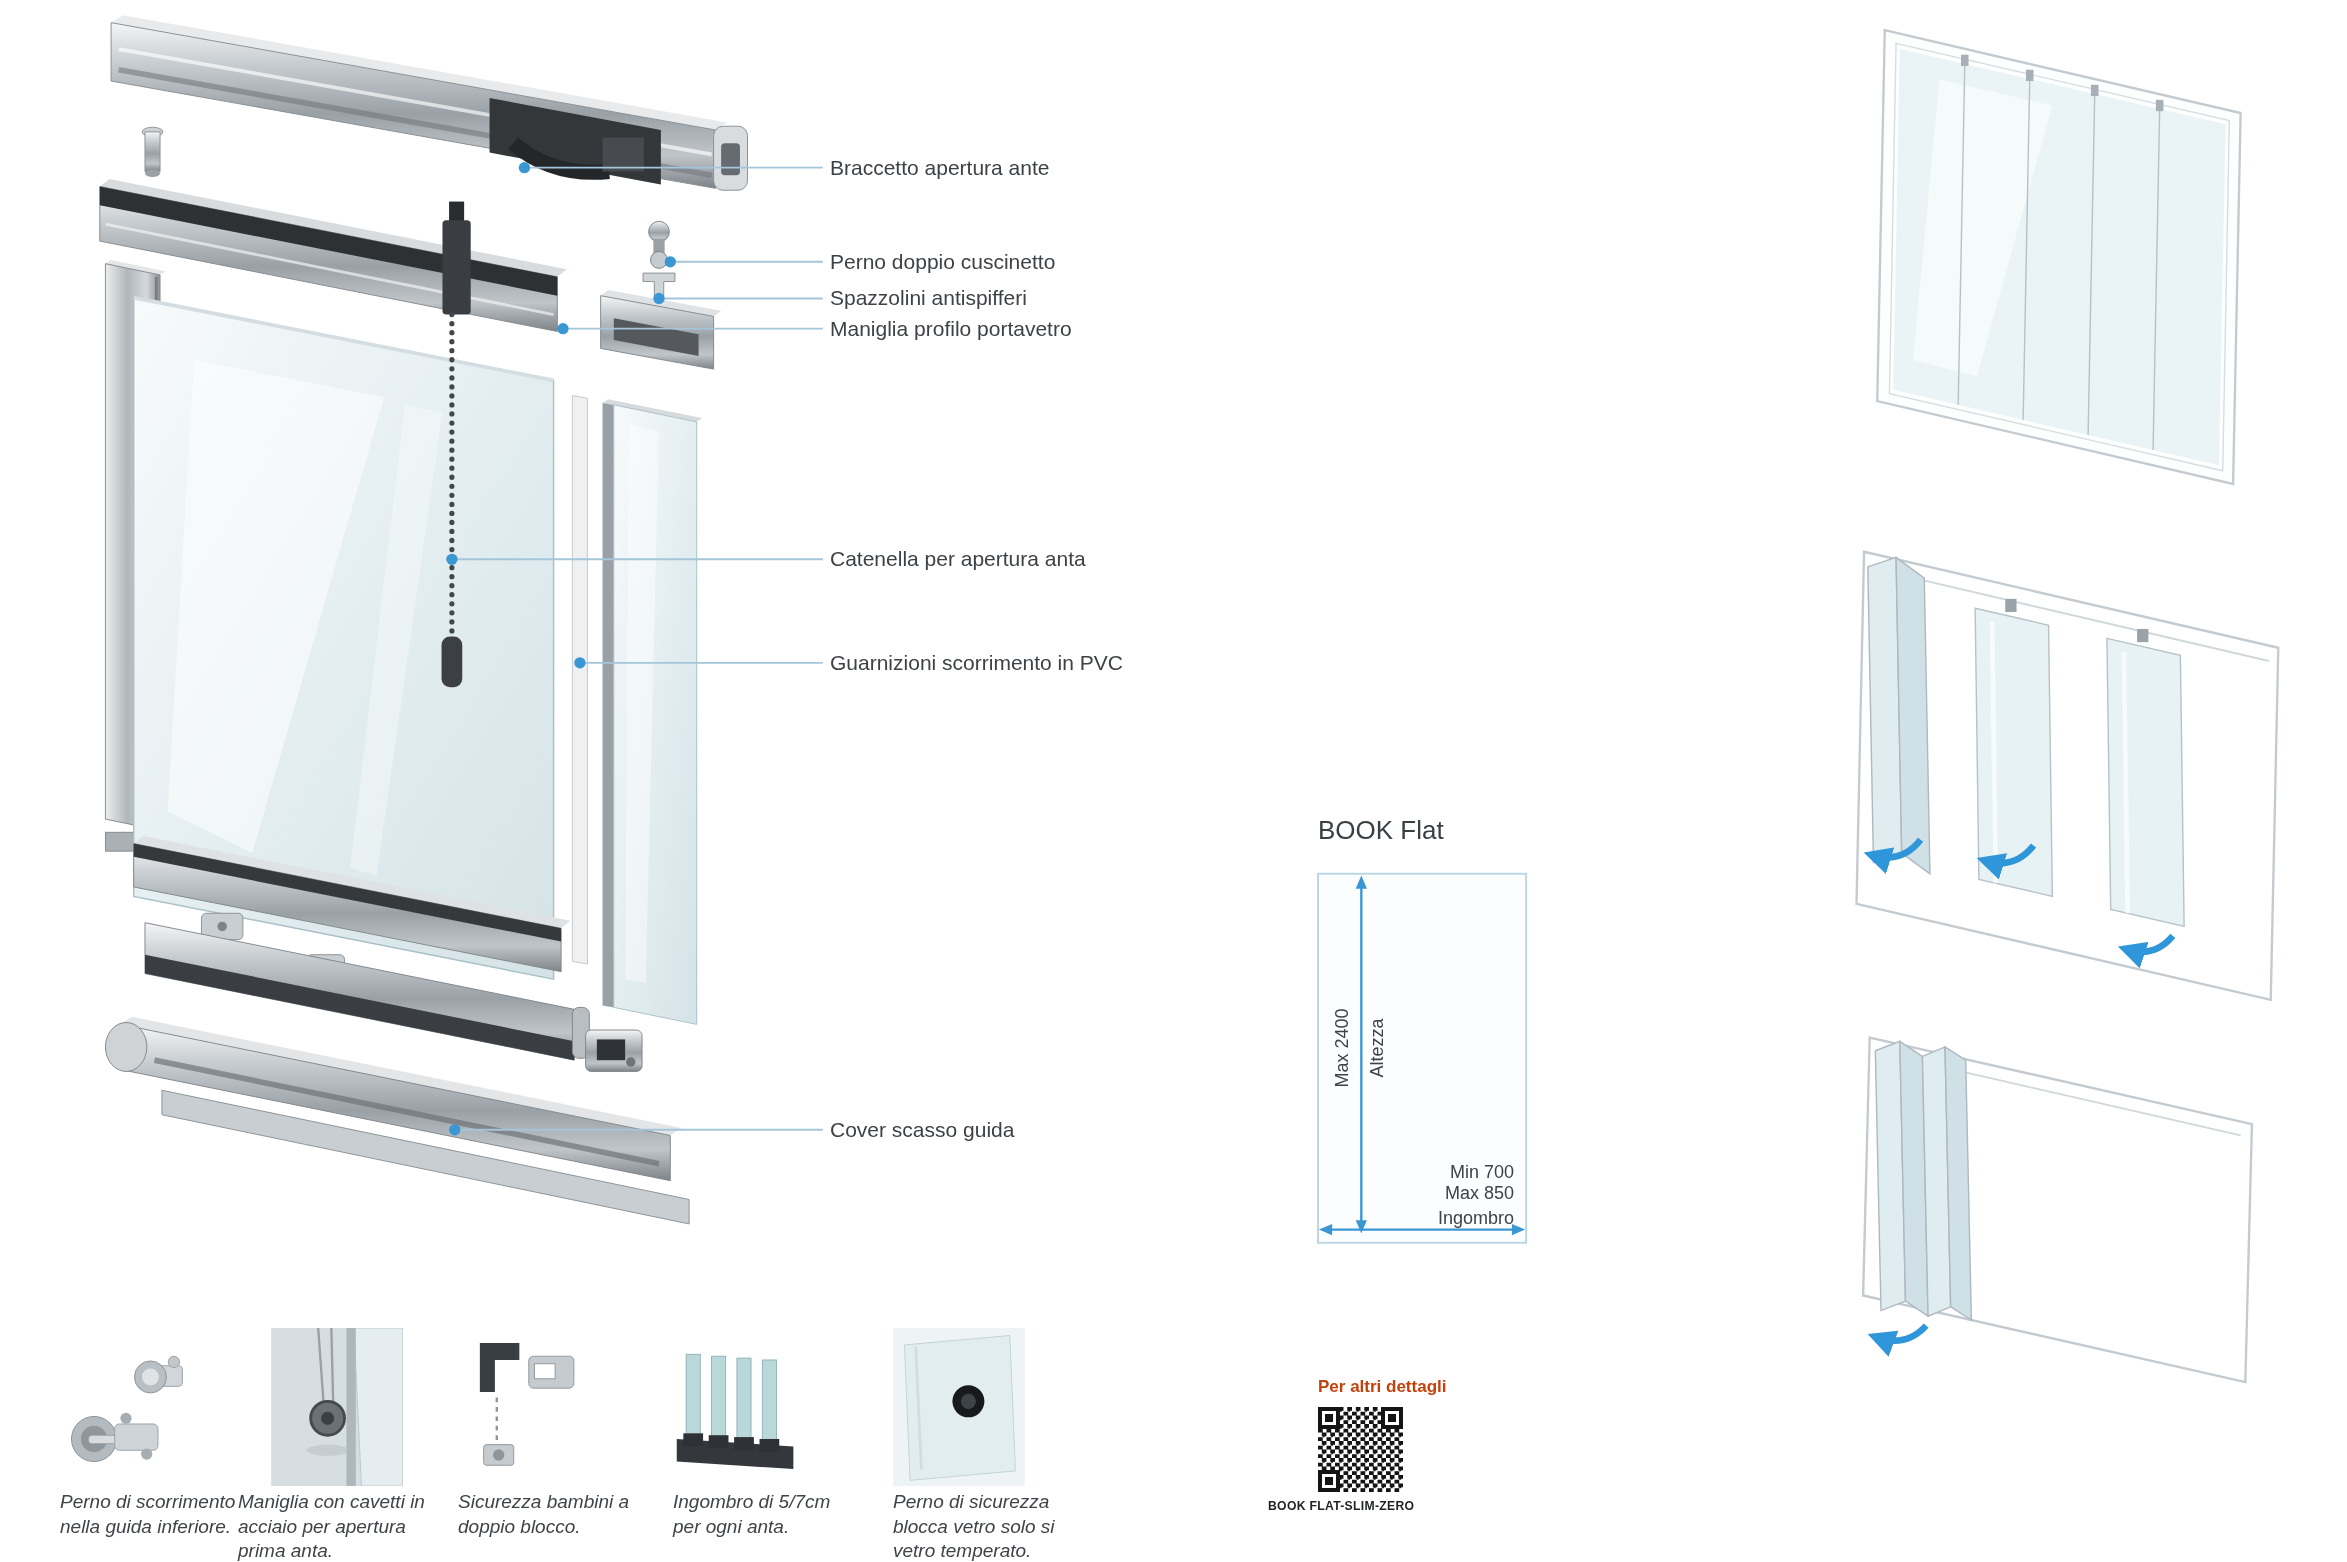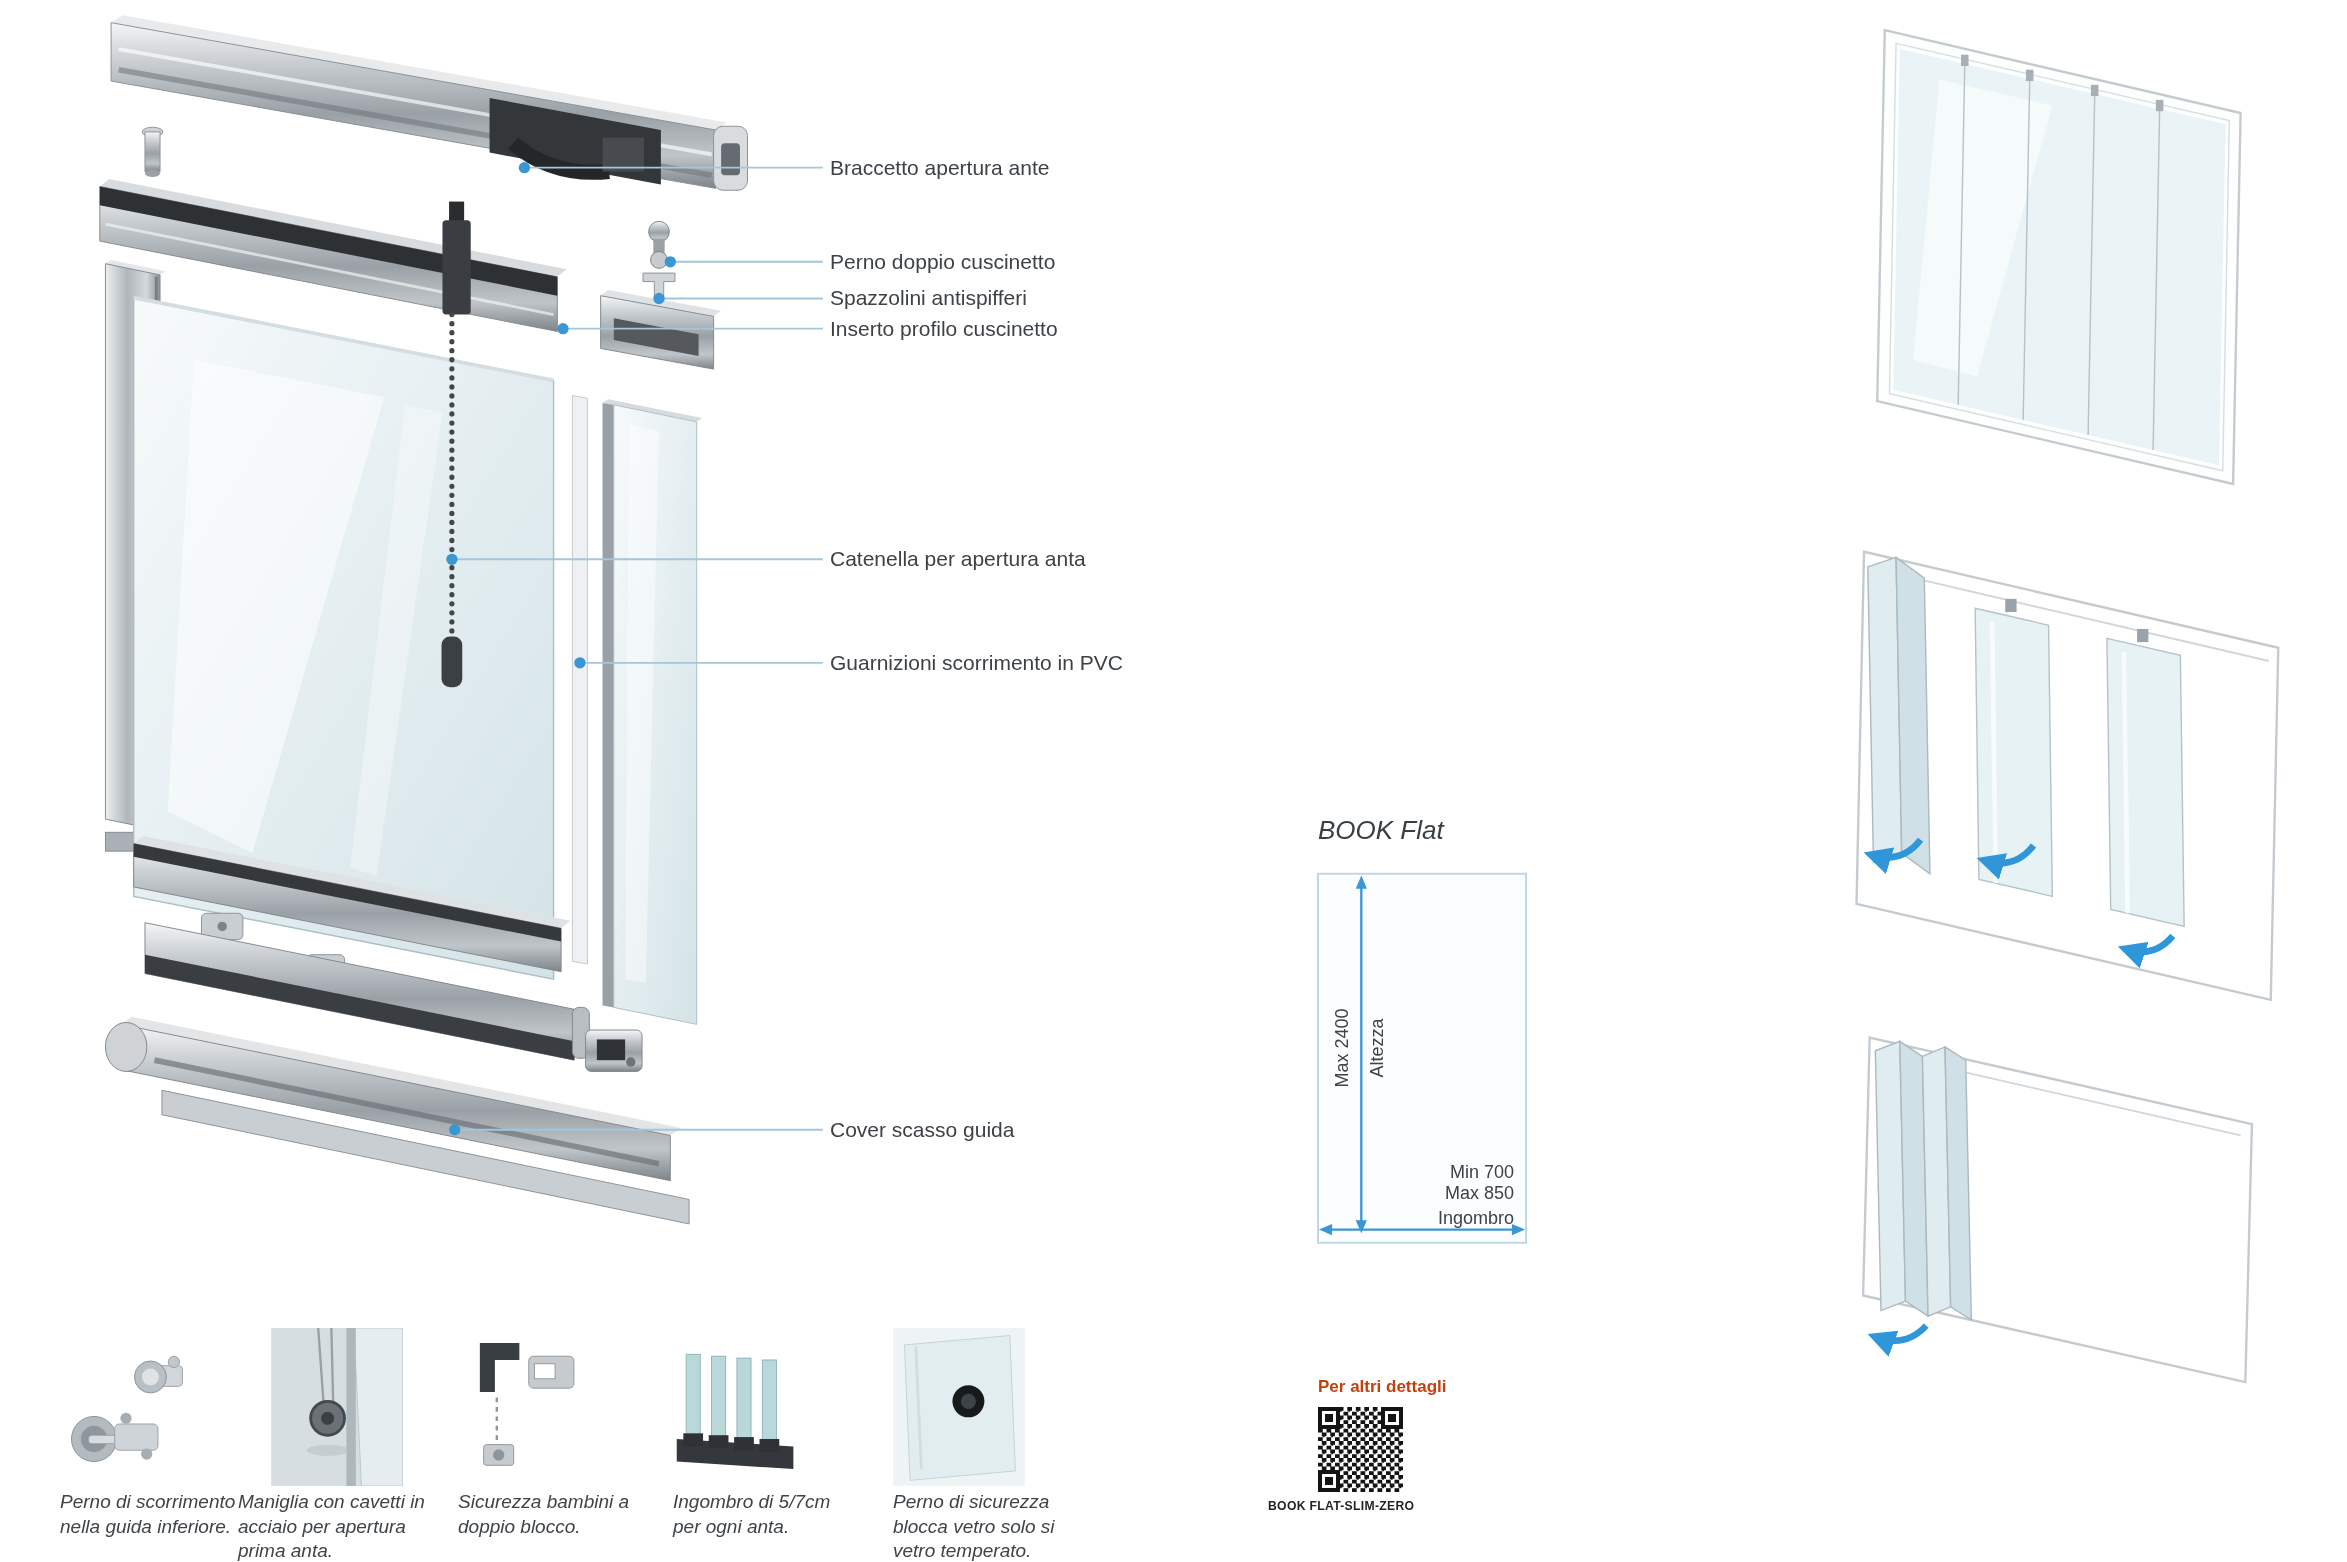--- a/index.html
+++ b/index.html
@@ -6,21 +6,21 @@
   #page{position:relative;width:2347px;height:1562px;background:#ffffff;overflow:hidden;
         font-family:"Liberation Sans",sans-serif;color:#3d4247;}
   .abs{position:absolute;}
   svg{display:block;}
 
   .callout-label{position:absolute;left:830px;transform:translateY(-50%);
     font-size:21px;color:#3d4247;white-space:nowrap;}
 
   .caption{position:absolute;top:1490px;font-size:19px;line-height:1.3;color:#3f4449;font-style:italic;}
 
-  #spec-title{position:absolute;left:1318px;top:815px;font-size:26px;color:#394045;font-style:italic;}
+  #spec-title{position:absolute;left:1318px;top:815px;font-size:26px;color:#394045;}
 
   .vlabel{position:absolute;transform:translate(-50%,-50%) rotate(-90deg);
     font-size:18px;white-space:nowrap;color:#3d4247;}
   .dim-label{position:absolute;width:160px;text-align:right;font-size:18px;color:#3d4247;}
 
   #qr-heading{position:absolute;left:1318px;top:1377px;font-size:17px;font-weight:bold;color:#c2410c;}
   #qr-caption{position:absolute;left:1268px;top:1499px;width:188px;text-align:left;
     font-size:12.2px;font-weight:bold;color:#1f2326;letter-spacing:0.3px;}
 
   .qr{position:absolute;left:1318px;top:1407px;width:85px;height:85px;background:#ffffff;
@@ -223,21 +223,21 @@
       <polygon points="2018,1106 2042,1122 2048,1398 2024,1382" fill="#cfe0e6" stroke="#aeb9bf" stroke-width="1.5"></polygon>
       <polygon points="2042,1122 2066,1112 2072,1388 2048,1398" fill="#dfecf0" stroke="#aeb9bf" stroke-width="1.5"></polygon>
       <polygon points="2066,1112 2088,1126 2094,1402 2072,1388" fill="#cfe0e6" stroke="#aeb9bf" stroke-width="1.5"></polygon>
       <path d="M2046,1408 q-22,24 -54,12" stroke="#2f96d9" stroke-width="7" fill="none" marker-end="url(#ah)"></path>
     </g>
   </svg>
 
   <div class="callout-label" style="top:168px">Braccetto apertura ante</div>
   <div class="callout-label" style="top:262px">Perno doppio cuscinetto</div>
   <div class="callout-label" style="top:298px">Spazzolini antispifferi</div>
-  <div class="callout-label" style="top:329px">Inserto profilo cuscinetto</div>
+  <div class="callout-label" style="top:329px">Maniglia profilo portavetro</div>
   <div class="callout-label" style="top:559px">Catenella per apertura anta</div>
   <div class="callout-label" style="top:663px">Guarnizioni scorrimento in PVC</div>
   <div class="callout-label" style="top:1130px">Cover scasso guida</div>
 
   <div id="spec-title">BOOK Flat</div>
   <div class="vlabel" style="left:1342px;top:1048px">Max 2400</div>
   <div class="vlabel" style="left:1377px;top:1048px">Altezza</div>
   <div class="dim-label" style="left:1354px;top:1162px">Min 700</div>
   <div class="dim-label" style="left:1354px;top:1183px">Max 850</div>
   <div class="dim-label" style="left:1354px;top:1208px">Ingombro</div>

